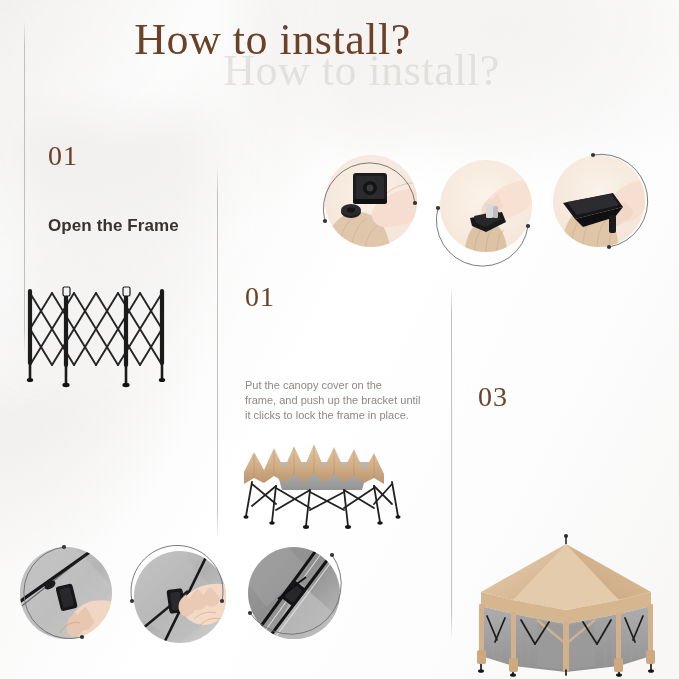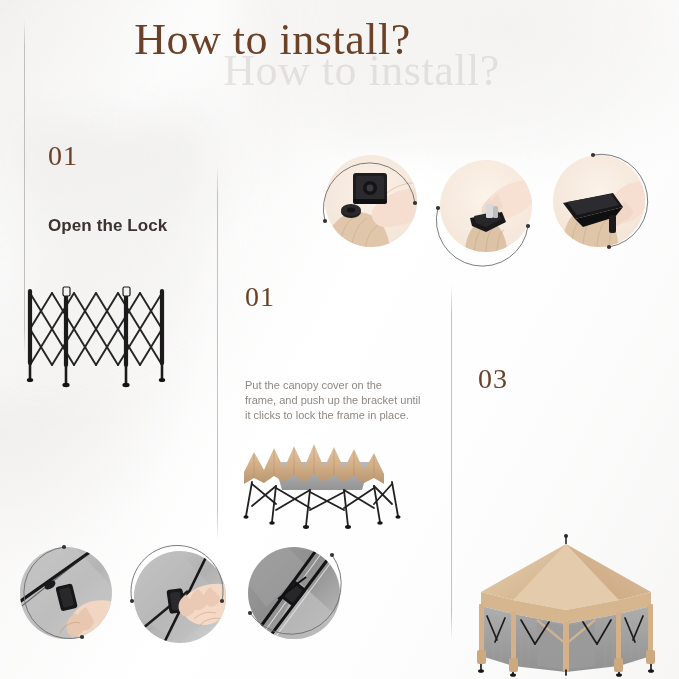--- a/index.html
+++ b/index.html
@@ -138,21 +138,21 @@
   <div class="title-wrap">
     <div class="title-ghost">How to install?</div>
     <div class="title-main">How to install?</div>
   </div>
 
   <div class="divider" style="left:24px; top:20px; height:335px;"></div>
   <div class="divider" style="left:217px; top:165px; height:375px;"></div>
   <div class="divider" style="left:451px; top:285px; height:355px;"></div>
 
   <div class="step-num" style="left:48px; top:142px;">01</div>
-  <div class="step-title" style="left:48px; top:216px;">Open the Lock</div>
+  <div class="step-title" style="left:48px; top:216px;">Open the Frame</div>
 
   <div style="position:absolute; left:22px; top:283px; width:155px; height:105px;">
     <svg width="155" height="105" viewBox="0 0 155 105">
       <g stroke="#252525" stroke-width="1.9" fill="none" stroke-linecap="round">
 
         <path d="M8,10 L30,46"></path>
           <path d="M30,10 L8,46"></path>
         <path d="M30,10 L52,46"></path>
           <path d="M52,10 L30,46"></path>
         <path d="M52,10 L74,46"></path>
@@ -263,21 +263,21 @@
         <ellipse cx="14" cy="79" rx="2.6" ry="1.7"></ellipse>
         <ellipse cx="40" cy="85" rx="2.8" ry="1.8"></ellipse>
         <ellipse cx="74" cy="89" rx="3" ry="1.9"></ellipse>
         <ellipse cx="116" cy="89" rx="3" ry="1.9"></ellipse>
         <ellipse cx="148" cy="85" rx="2.8" ry="1.8"></ellipse>
         <ellipse cx="166" cy="79" rx="2.6" ry="1.7"></ellipse>
       </g>
     </svg>
   </div>
 
-  <div class="step-num" style="left:478px; top:365px;">03</div>
+  <div class="step-num" style="left:478px; top:383px;">03</div>
 
   <div style="position:absolute; left:455px; top:532px; width:222px; height:145px;">
     <svg width="222" height="145" viewBox="0 0 222 145">
       <defs>
         <linearGradient id="roofL" x1="0" y1="0" x2="1" y2="1">
           <stop offset="0%" stop-color="#e8d0b2"></stop>
           <stop offset="100%" stop-color="#cfae87"></stop>
         </linearGradient>
         <linearGradient id="roofR" x1="1" y1="0" x2="0" y2="1">
           <stop offset="0%" stop-color="#ddc0a0"></stop>

